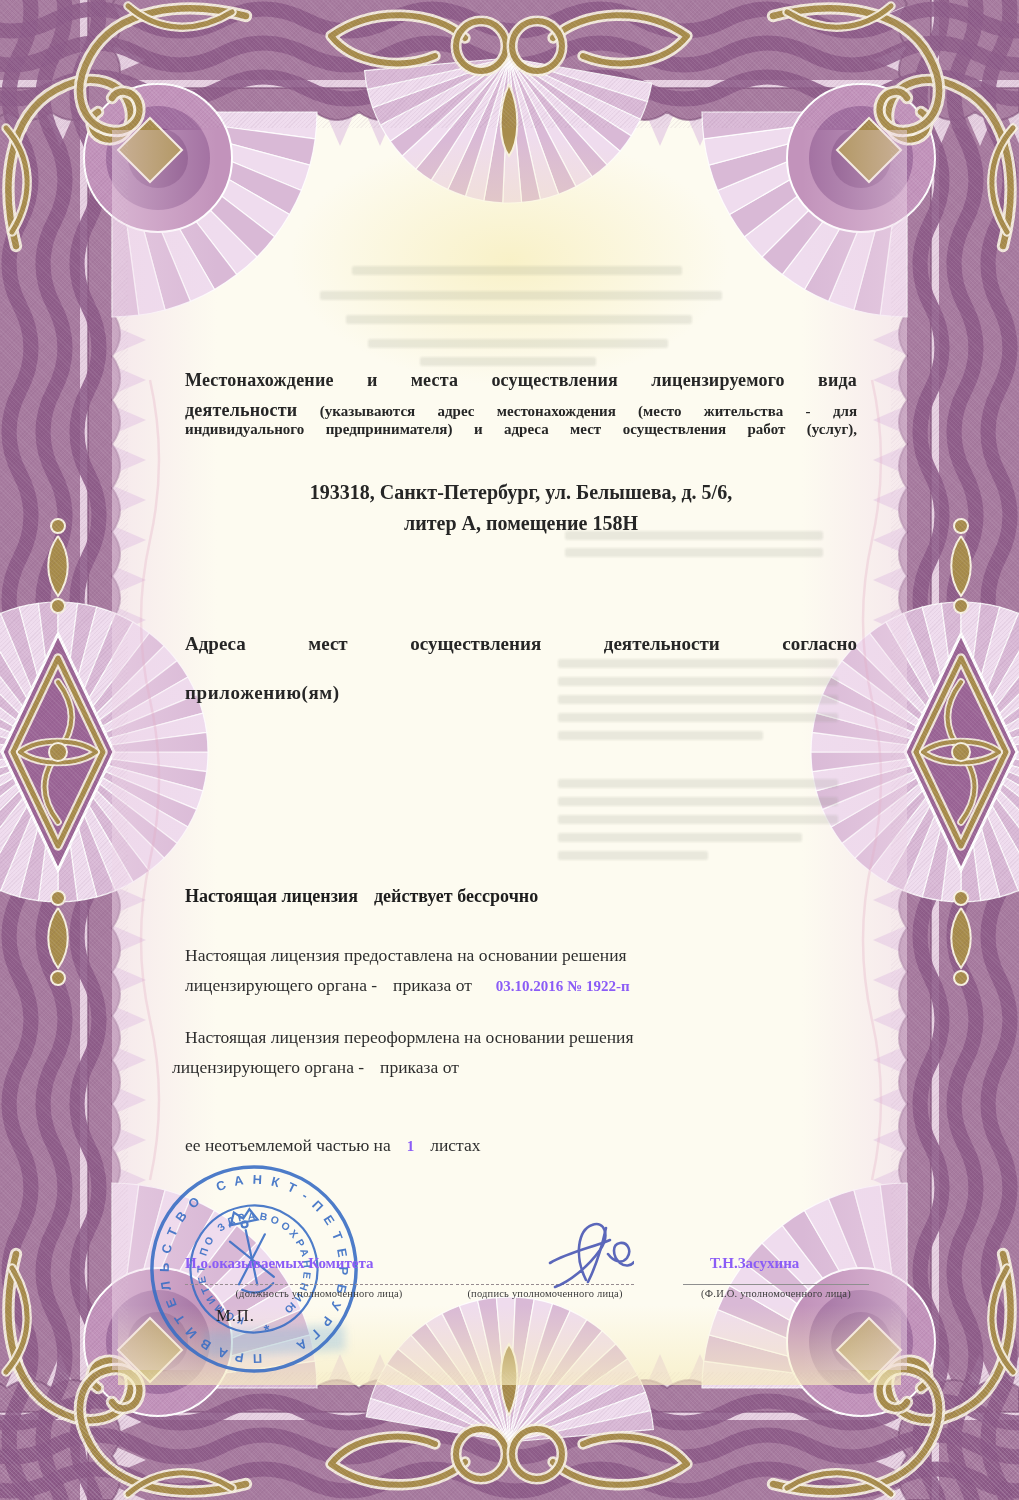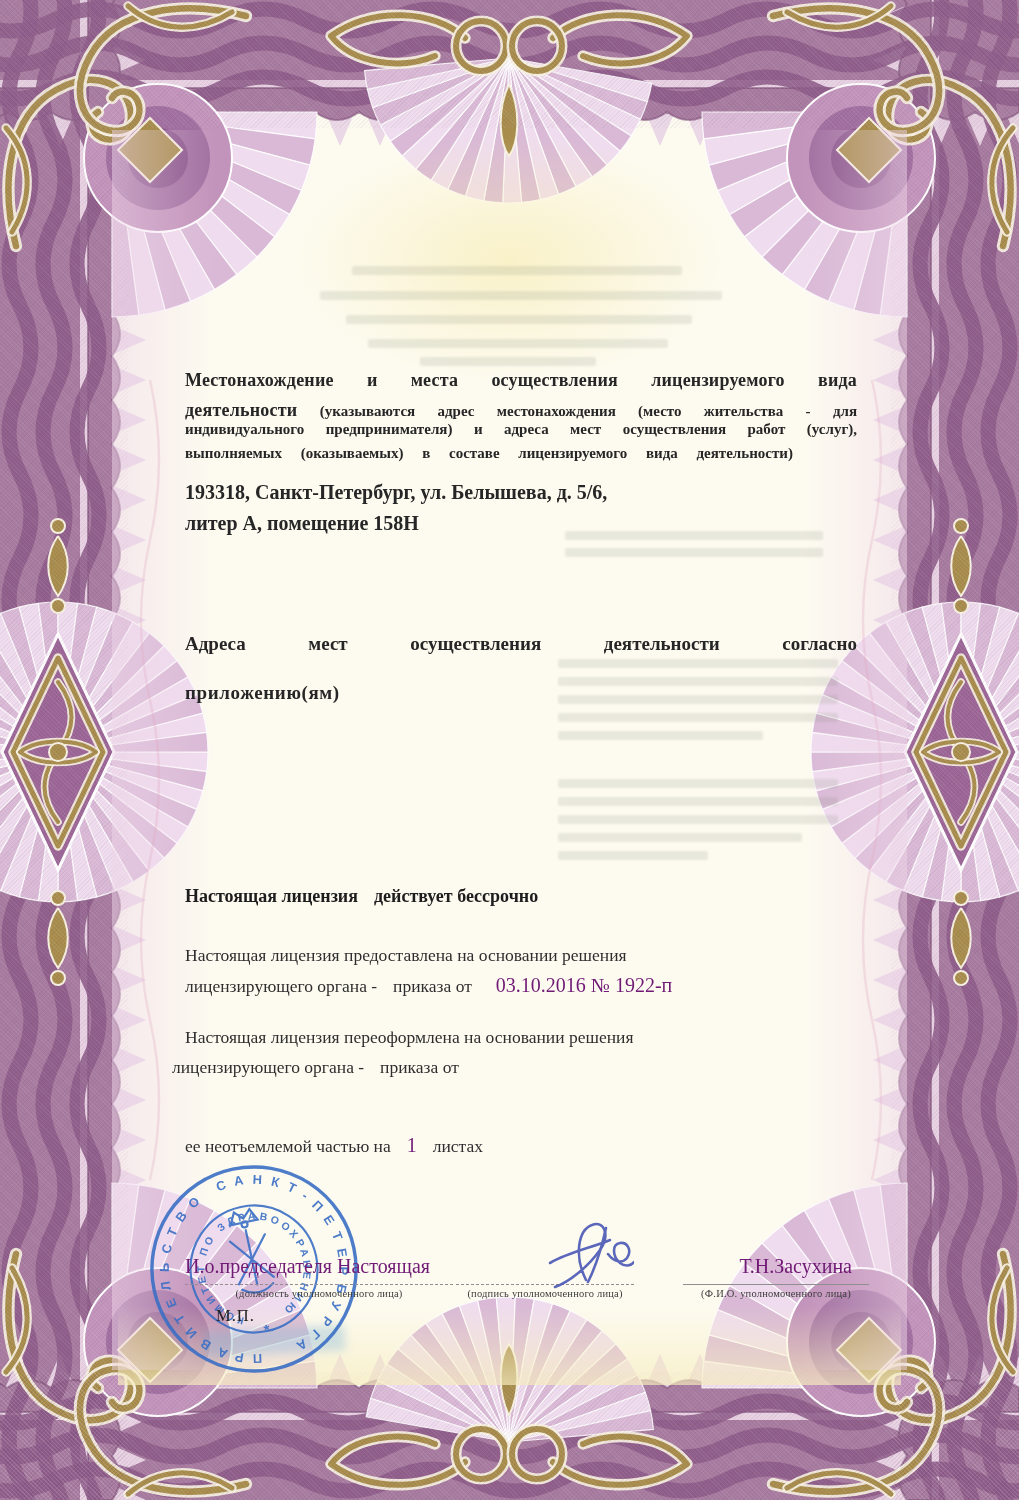--- a/index.html
+++ b/index.html
@@ -30,24 +30,24 @@
     transform:rotate(-12deg);opacity:.9;z-index:2;}
   .stamp text{font-family:"Liberation Sans","DejaVu Sans",sans-serif;font-weight:700;fill:#3b6fc5;}
   .st-o{font-size:13px;letter-spacing:1px;}
   .st-i{font-size:10.5px;letter-spacing:.5px;}
   .st-star{font-size:15px;}
   .content{position:absolute;inset:0;z-index:3;color:#262626;}
   .abs{position:absolute;}
   .just{text-align:justify;text-align-last:justify;}
   .l-big{font-size:18px;font-weight:700;letter-spacing:.2px;line-height:24px;}
   .l-small{font-size:15px;font-weight:700;line-height:24px;}
-  .addr{font-size:20px;font-weight:700;text-align:left;line-height:31px;}
+  .addr{font-size:20px;font-weight:700;text-align:center;line-height:31px;}
   .sect{font-size:19px;font-weight:700;line-height:33px;}
   .norm{font-size:17.5px;font-weight:400;color:#2e2e2e;line-height:28px;}
-  .b19{font-weight:400;font-size:20px;color:#701a75;}
+  .b19{font-weight:700;font-size:15px;color:#8b5cf6;}
   .b18{font-weight:700;font-size:18px;color:#1d1d1d;}
   .cap{font-size:10.5px;color:#3c3c3c;text-align:center;letter-spacing:.2px;}
   .rule{border-top:1px solid #8f8f8f;height:0;}
   .rule.dotted{border-top:1px dashed #968b90;}
   .gap16{display:inline-block;width:16px;}
   .gap24{display:inline-block;width:24px;}
   .sig{position:absolute;left:522px;top:1216px;z-index:3;}
   .mp{font-size:16.5px;letter-spacing:1px;font-weight:400;color:#222;}
 </style>
 </head>
@@ -430,48 +430,47 @@
     <text class="st-o"><textPath href="#stOuter" startOffset="10" textLength="505">ПРАВИТЕЛЬСТВО САНКТ-ПЕТЕРБУРГА</textPath></text>
     <text class="st-i"><textPath href="#stInner" startOffset="20" textLength="272">КОМИТЕТ ПО ЗДРАВООХРАНЕНИЮ</textPath></text>
     <text x="110" y="178" text-anchor="middle" class="st-star">*</text>
   </svg>
 
   <div class="content">
 
     <div class="abs just l-big" style="left:185px;top:368px;width:672px;">Местонахождение и места осуществления лицензируемого вида</div>
     <div class="abs just" style="left:185px;top:398px;width:672px;"><span class="l-big">деятельности</span> <span class="l-small">(указываются адрес местонахождения (место жительства - для</span></div>
     <div class="abs just l-small" style="left:185px;top:417px;width:672px;">индивидуального предпринимателя) и адреса мест осуществления работ (услуг),</div>
-    <div class="abs just l-small" style="left:185px;top:441px;width:608px;">выполняемых (оказываемых) в составе лицензируемого вида деятельности)</div>
 
     <div class="abs addr" style="left:185px;top:477px;width:672px;">
       <div>193318, Санкт-Петербург, ул. Белышева, д. 5/6,</div>
       <div>литер А, помещение 158Н</div>
     </div>
 
     <div class="abs just sect" style="left:185px;top:627px;width:672px;">Адреса мест осуществления деятельности согласно</div>
     <div class="abs sect" style="left:185px;top:660px;letter-spacing:.6px;margin-top:16px;">приложению(ям)</div>
 
     <div class="abs norm" style="left:185px;top:941px;">Настоящая лицензия предоставлена на основании решения</div>
 
     <div class="abs b18" style="left:185px;top:886px;"><span>Настоящая лицензия</span><span class="gap16"></span><span>действует бессрочно</span></div>
     <div class="abs norm" style="left:185px;top:971px;"><span>лицензирующего органа -</span><span class="gap16"></span><span>приказа от</span><span class="gap24"></span><span class="b19">03.10.2016 № 1922-п</span></div>
 
     <div class="abs norm" style="left:185px;top:1023px;">Настоящая лицензия переоформлена на основании решения</div>
     <div class="abs norm" style="left:172px;top:1053px;"><span>лицензирующего органа -</span><span class="gap16"></span><span>приказа от</span></div>
 
     <div class="abs norm" style="left:185px;top:1131px;"><span>ее неотъемлемой частью на</span><span class="gap16"></span><span class="b19">1</span><span class="gap16"></span><span>листах</span></div>
 
-    <div class="abs b19" style="left:185px;top:1255px;">И.о.председателя Настоящая</div>
+    <div class="abs b19" style="left:185px;top:1255px;">И.о.оказываемых Комитета</div>
     <div class="abs rule dotted" style="left:185px;top:1284px;width:268px;"></div>
     <div class="abs cap" style="left:185px;top:1288px;width:268px;">(должность уполномоченного лица)</div>
 
     <div class="abs rule dotted" style="left:456px;top:1284px;width:178px;"></div>
     <div class="abs cap" style="left:436px;top:1288px;width:218px;">(подпись уполномоченного лица)</div>
 
-    <div class="abs b19" style="left:666px;top:1255px;width:186px;text-align:right;">Т.Н.Засухина</div>
+    <div class="abs b19" style="left:710px;top:1255px;width:186px;text-align:left;">Т.Н.Засухина</div>
     <div class="abs rule" style="left:683px;top:1284px;width:186px;"></div>
     <div class="abs cap" style="left:678px;top:1288px;width:196px;">(Ф.И.О. уполномоченного лица)</div>
 
     <div class="abs mp" style="left:216px;top:1306px;">М.П.</div>
 
     <svg class="sig" width="112" height="78" viewBox="0 0 112 78">
       <g fill="none" stroke="#4a57b5" stroke-width="2.6" stroke-linecap="round" opacity=".9">
         <path d="M64 64 C52 40 56 14 70 9 C83 4 88 20 78 34 C66 51 47 66 33 71"></path>
         <path d="M28 47 C47 36 72 31 88 24"></path>
         <path d="M84 12 C80 30 74 50 66 66"></path>

